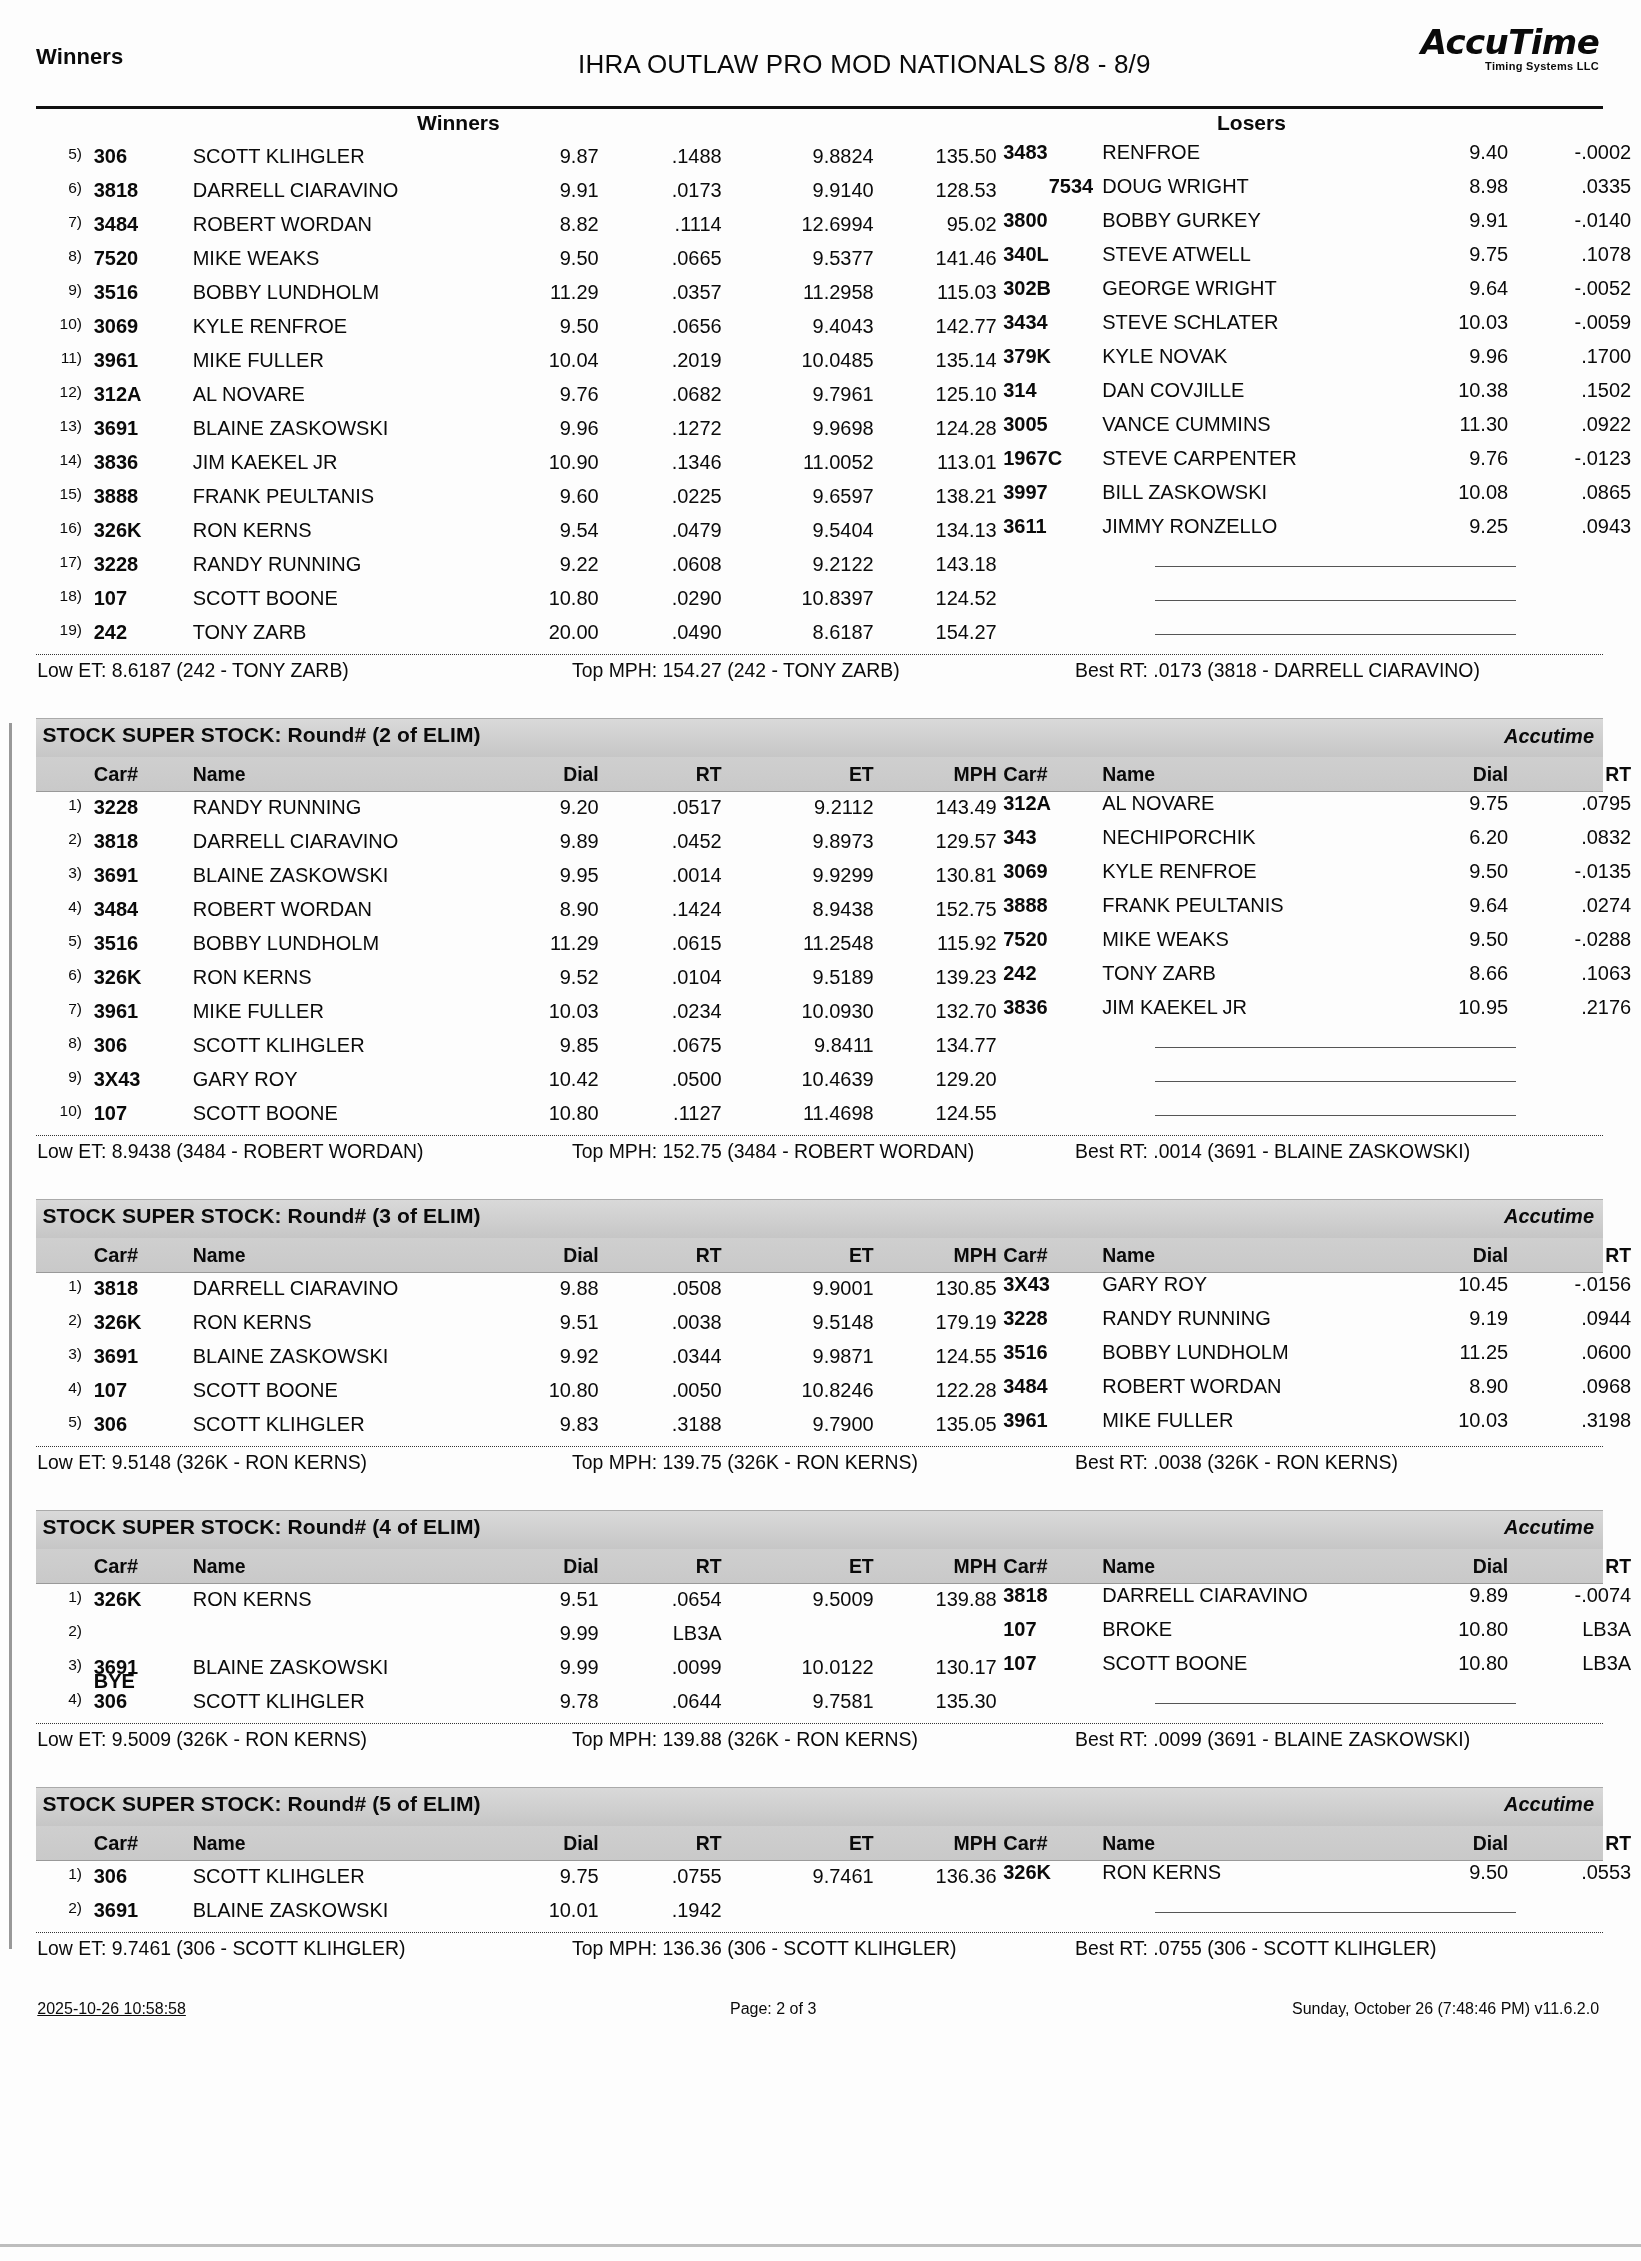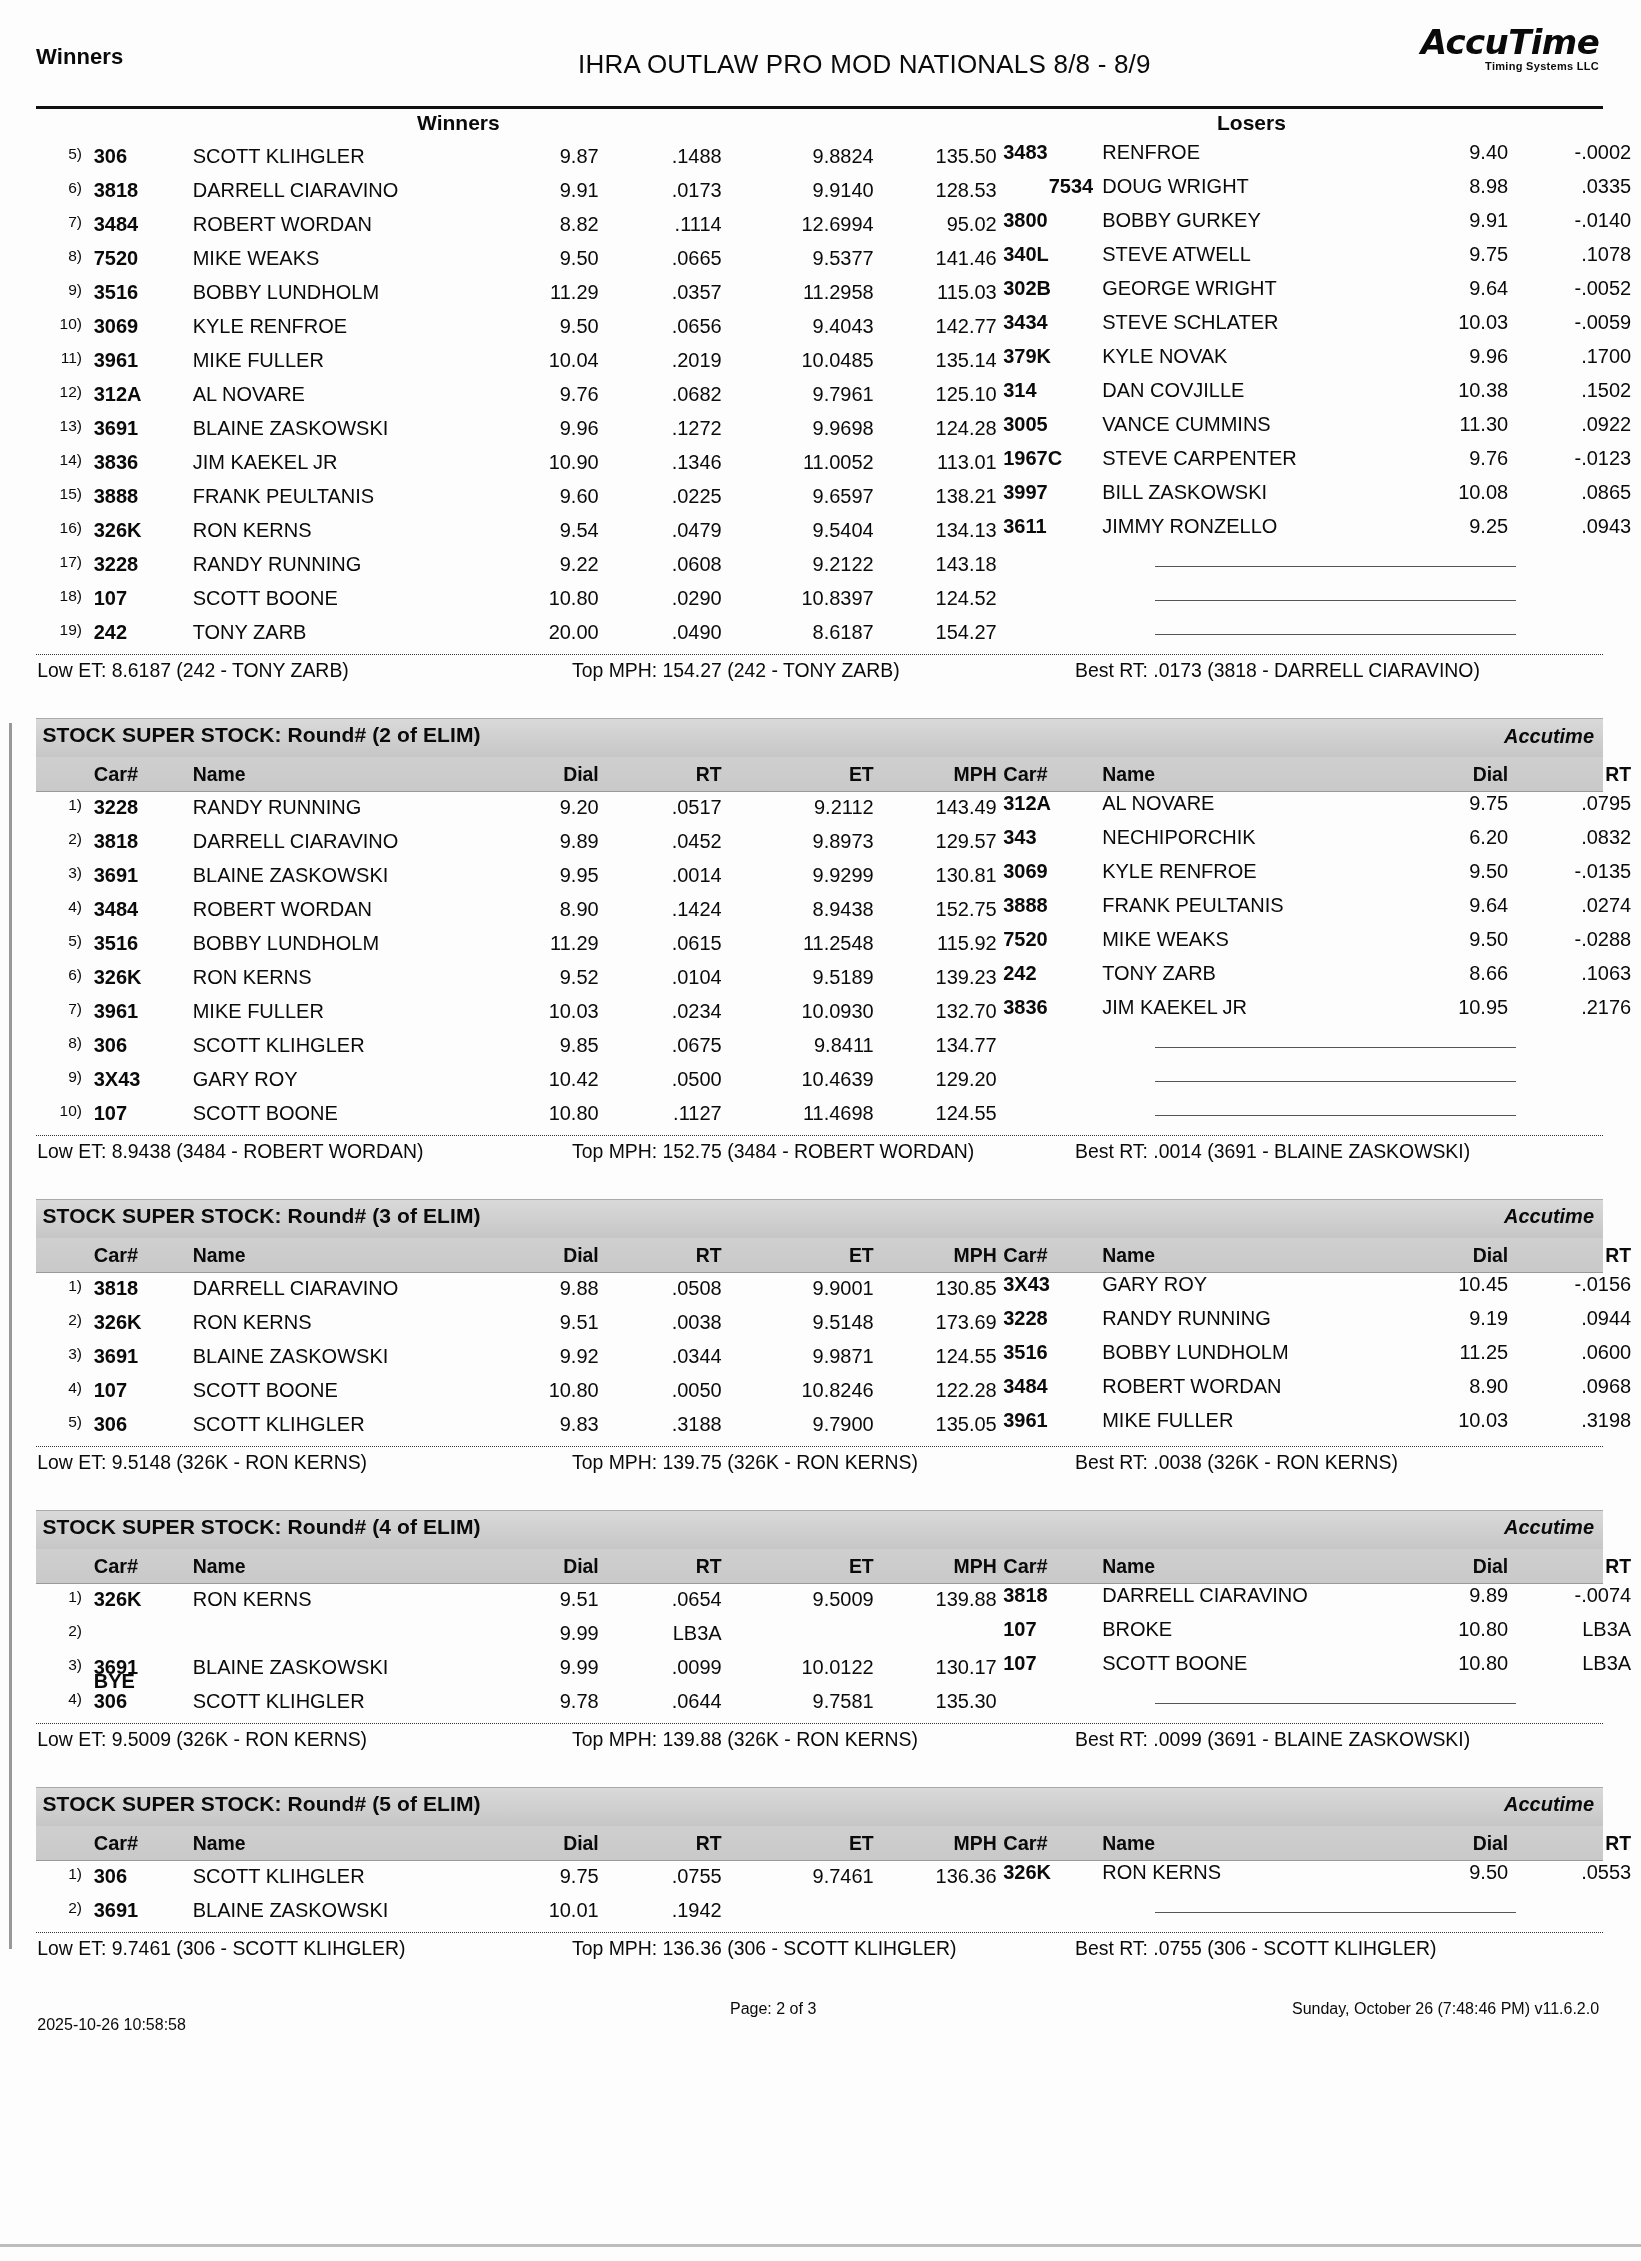--- a/index.html
+++ b/index.html
@@ -183,21 +183,21 @@
   }
   .colhead .c-name { font-weight: bold; }
 
   
   .footer {
     position: relative;
     height: 32px;
     font-size: 16px;
     margin-top: 30px;
   }
-  .ft-left  { position: absolute; left: 1.3px;    top: 16px; }
+  .ft-left  { position: absolute; left: 1.3px;    top: 0; text-decoration: underline; }
   .ft-mid   { position: absolute; left: 694px; top: 0; }
   .ft-right { position: absolute; right: 3.9px;   top: 0; }
 
   .left-margin-line {
     position: absolute;
     left: 9px;
     top: 723px;
     width: 2.6px;
     height: 1226px;
     background: #999;
@@ -771,21 +771,21 @@
           </div>
         </div>
         <div class="rrow">
           <div class="side-left">
             <div class="c-idx">2)</div>
             <div class="c-car" style="font-weight: bold;">326K</div>
             <div class="c-name">RON KERNS</div>
             <div class="c-dial">9.51</div>
             <div class="c-rt">.0038</div>
             <div class="c-et">9.5148</div>
-            <div class="c-mph">173.69</div>
+            <div class="c-mph">179.19</div>
           </div>
           <div class="c-gap"></div>
           <div class="side-right">
             <div class="c-car" style="font-weight: bold;">3228</div>
             <div class="c-name">RANDY RUNNING</div>
             <div class="c-dial">9.19</div>
             <div class="c-rt">.0944</div>
             <div class="c-et">9.1800</div>
           </div>
         </div>

